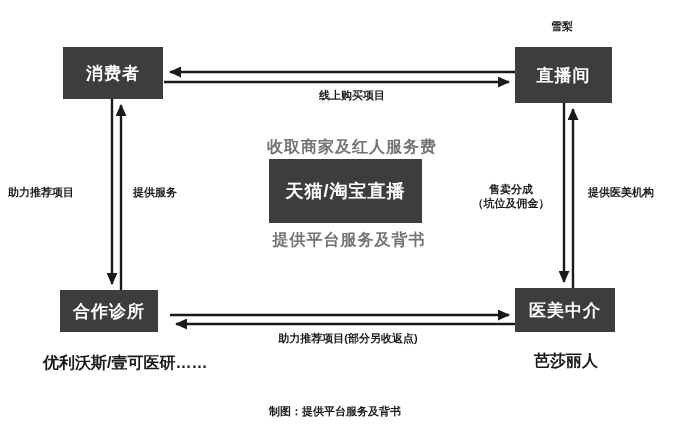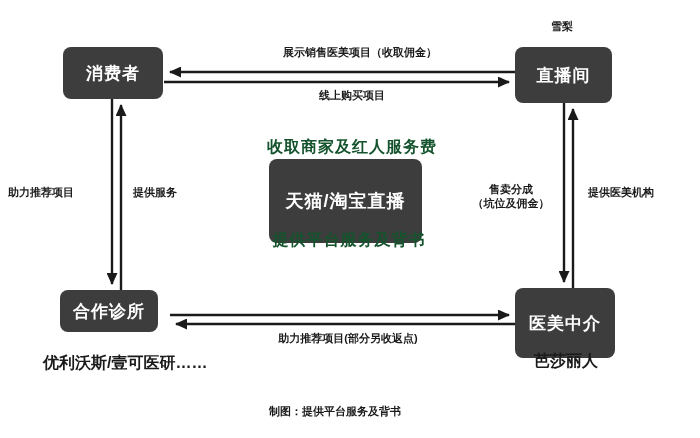--- a/index.html
+++ b/index.html
@@ -16,32 +16,31 @@
     position: absolute;
     background: #3d3d3d;
     color: #ffffff;
     display: flex;
     align-items: center;
     justify-content: center;
     font-size: 17px;
     font-weight: bold;
     letter-spacing: 1px;
     box-sizing: border-box;
-    border-radius: 8px;
   }
   .lbl {
     position: absolute;
     color: #1a1a1a;
     font-size: 11px;
     font-weight: bold;
     white-space: nowrap;
     line-height: 1.25;
   }
   .lbl.center { transform: translateX(-50%); text-align: center; }
-  .red { color: #14532d; }
+  .red { color: #737373; }
   .red.big { font-size: 16px; letter-spacing: 1px; }
   svg.arrows { position: absolute; left: 0; top: 0; width: 700px; height: 438px; }
   svg.arrows line { stroke: #1a1a1a; stroke-width: 2.4; }
 </style>
 </head>
 <body>
 
 <div class="stage">
 
   <svg class="arrows" viewBox="0 0 700 438" xmlns="http://www.w3.org/2000/svg">
@@ -79,35 +78,34 @@
       <line x1="515" y1="324" x2="176" y2="324" marker-end="url(#arr)"></line>
     </g>
   </svg>
 
   <div class="node" style="left:63px; top:47px; width:100px; height:52px;">消费者</div>
 
   <div class="node" style="left:515px; top:47px; width:97px; height:56px;text-align:center;">直播间</div>
 
   <div class="node" style="left:60px; top:290px; width:98px; height:42px;">合作诊所</div>
 
-  <div class="node" style="left:515px; top:288px; width:100px; height:70px;">医美中介</div>
+  <div class="node" style="left:515px; top:288px; width:100px; height:44px;">医美中介</div>
 
-  <div class="node" style="left:269px; top:159px; width:153px; height:84px; font-size:18px;">天猫/淘宝直播</div>
+  <div class="node" style="left:269px; top:159px; width:153px; height:64px; font-size:18px;">天猫/淘宝直播</div>
 
   <div class="lbl center" style="left:562px; top:20px;">雪梨</div>
 
   <div class="lbl" style="left:43px; top:353px; font-size:16px;">优利沃斯/壹可医研……</div>
 
   <div class="lbl center" style="left:566px; top:351px; font-size:16px;">芭莎丽人</div>
 
   <div class="lbl center red big" style="left:352px; top:137px;">收取商家及红人服务费</div>
 
   <div class="lbl center red big" style="left:349px; top:230px;">提供平台服务及背书</div>
 
-  <div class="lbl center" style="left:360px; top:46px;">展示销售医美项目（收取佣金）</div>
 
   <div class="lbl center" style="left:352px; top:89px;">线上购买项目</div>
 
   <div class="lbl" style="left:8px; top:186px;">助力推荐项目</div>
 
   <div class="lbl" style="left:133px; top:186px;">提供服务</div>
 
   <div class="lbl center" style="left:511px; top:183px; text-align:center;">
     <div>售卖分成</div>
     <div>（坑位及佣金）</div>

